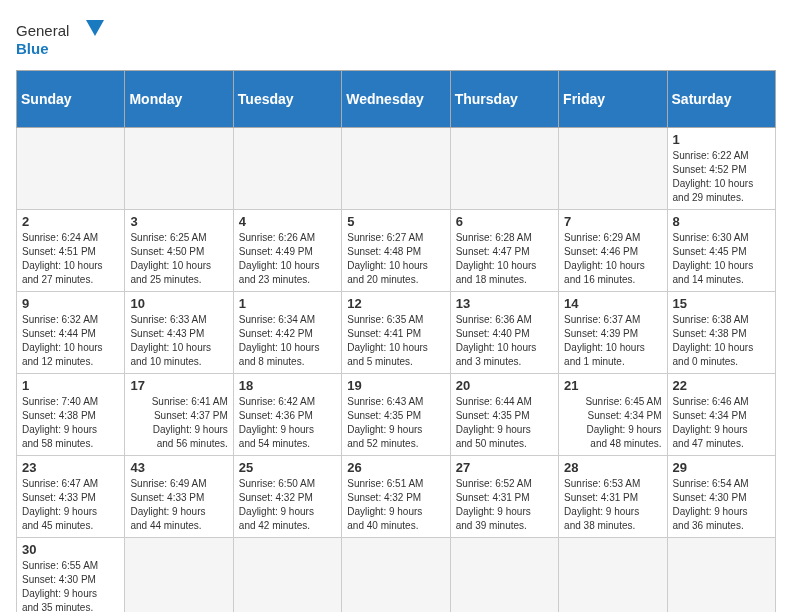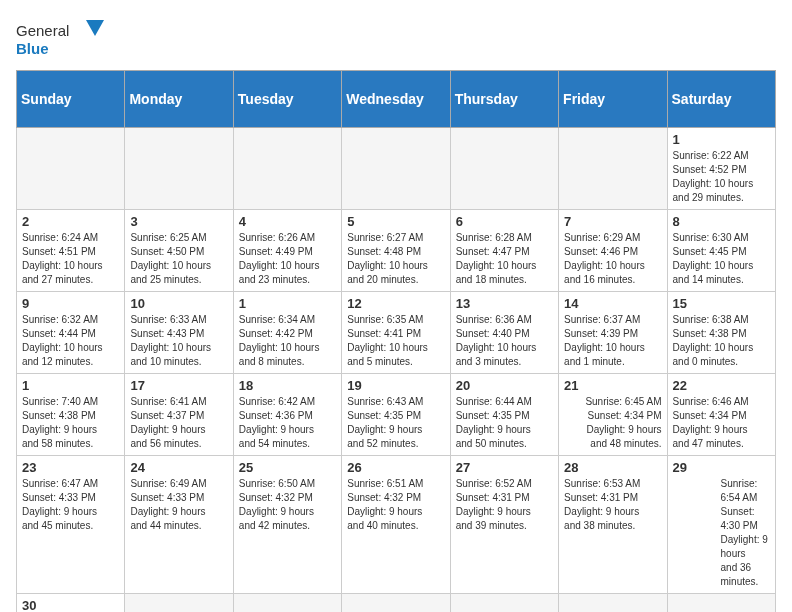--- a/index.html
+++ b/index.html
@@ -224,21 +224,21 @@
       <tr>
         <td>
           <span class="day-number">1</span>
           <div class="day-info" style="white-space: pre-line;">Sunrise: 7:40 AM
 Sunset: 4:38 PM
 Daylight: 9 hours
 and 58 minutes.</div>
         </td>
         <td>
           <span class="day-number">17</span>
-          <div class="day-info" style="white-space: pre-line;">Sunrise: 6:41 AM
+          <div class="day-info" style="white-space: pre-line; text-align: right;">Sunrise: 6:41 AM
 Sunset: 4:37 PM
 Daylight: 9 hours
 and 56 minutes.</div>
         </td>
         <td>
           <span class="day-number">18</span>
           <div class="day-info" style="white-space: pre-line;">Sunrise: 6:42 AM
 Sunset: 4:36 PM
 Daylight: 9 hours
 and 54 minutes.</div>
@@ -274,21 +274,21 @@
       </tr>
       <tr>
         <td>
           <span class="day-number">23</span>
           <div class="day-info" style="white-space: pre-line;">Sunrise: 6:47 AM
 Sunset: 4:33 PM
 Daylight: 9 hours
 and 45 minutes.</div>
         </td>
         <td>
-          <span class="day-number">24</span>
+          <span class="day-number">43</span>
           <div class="day-info" style="white-space: pre-line;">Sunrise: 6:49 AM
 Sunset: 4:33 PM
 Daylight: 9 hours
 and 44 minutes.</div>
         </td>
         <td>
           <span class="day-number">25</span>
           <div class="day-info" style="white-space: pre-line;">Sunrise: 6:50 AM
 Sunset: 4:32 PM
 Daylight: 9 hours
@@ -310,21 +310,21 @@
         </td>
         <td>
           <span class="day-number">28</span>
           <div class="day-info" style="white-space: pre-line;">Sunrise: 6:53 AM
 Sunset: 4:31 PM
 Daylight: 9 hours
 and 38 minutes.</div>
         </td>
         <td>
           <span class="day-number">29</span>
-          <div class="day-info" style="white-space: pre-line; margin-left: 48px;">Sunrise: 6:54 AM
+          <div class="day-info" style="white-space: pre-line;">Sunrise: 6:54 AM
 Sunset: 4:30 PM
 Daylight: 9 hours
 and 36 minutes.</div>
         </td>
       </tr>
       <tr>
         <td>
           <span class="day-number">30</span>
           <div class="day-info" style="white-space: pre-line;">Sunrise: 6:55 AM
 Sunset: 4:30 PM

